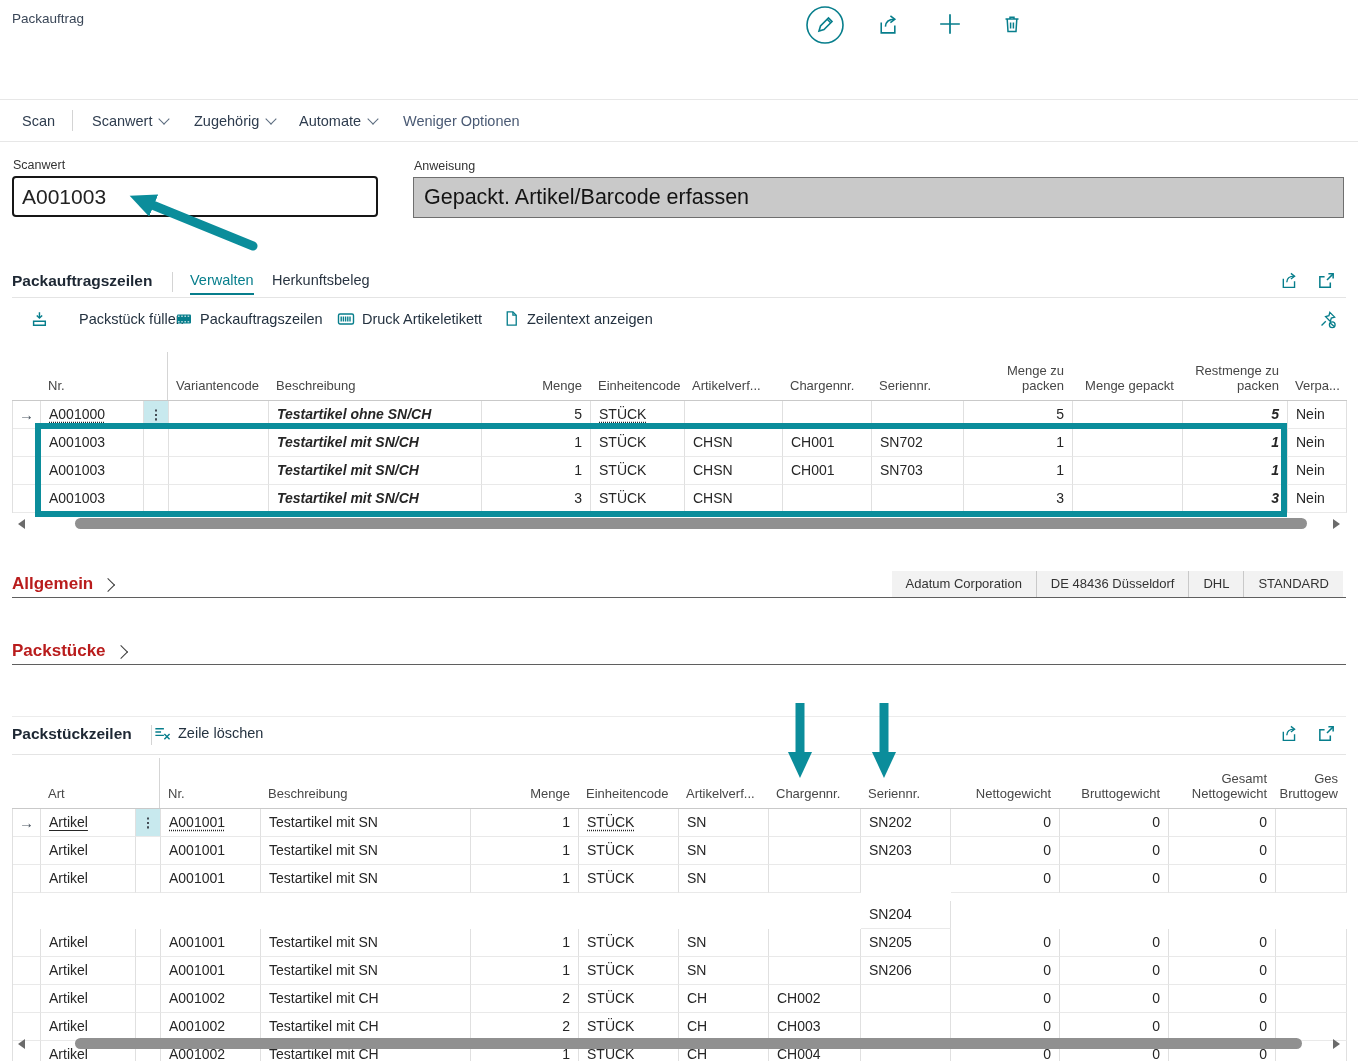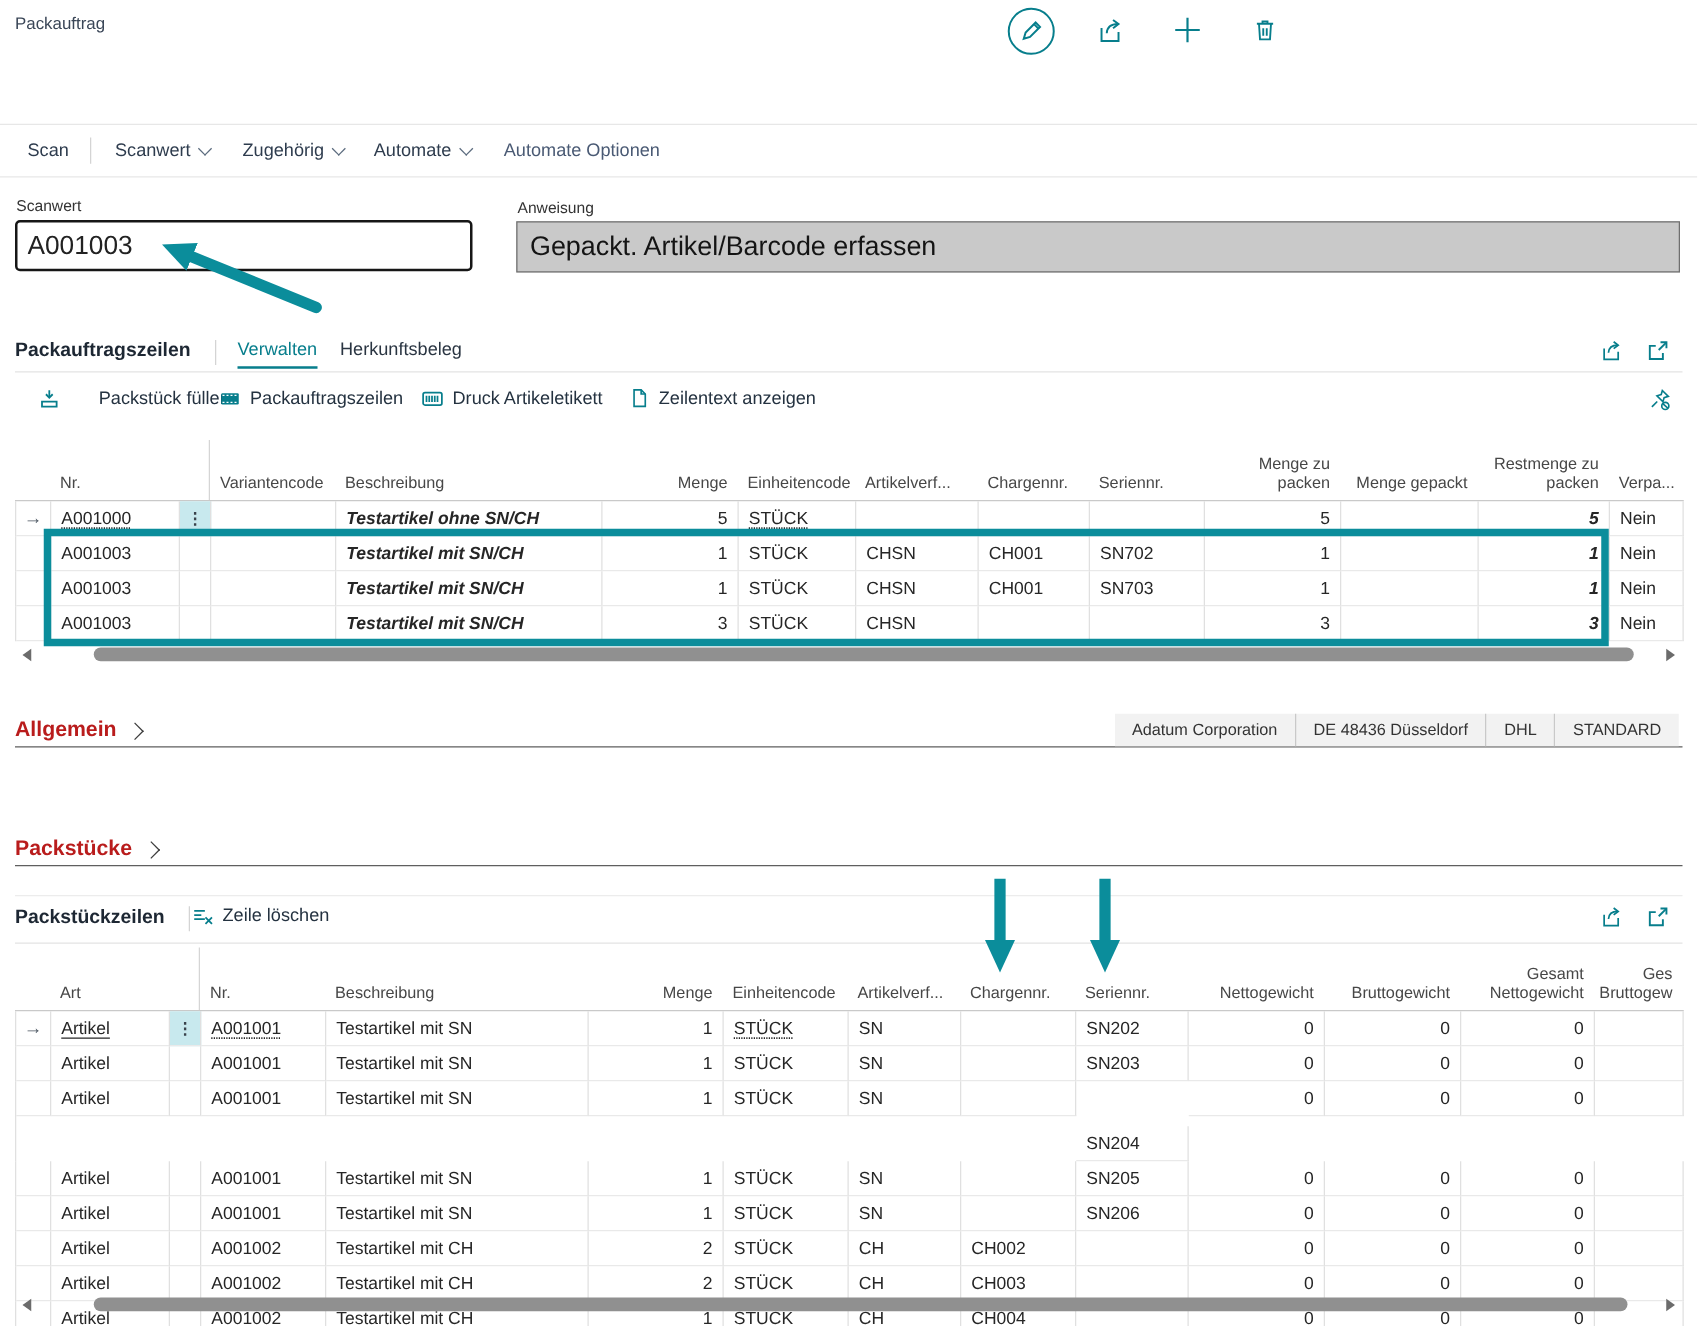--- a/index.html
+++ b/index.html
@@ -124,21 +124,21 @@
     </div>
     <div class="mb-item" style="left:194px;">
       <span>Zugehörig</span>
         <span class="chev"></span>
     </div>
     <div class="mb-item" style="left:299px;">
       <span>Automate</span>
         <span class="chev"></span>
     </div>
     <div class="mb-item" style="left:403px;color:#4a5a74;">
-      <span>Automate Optionen</span>
+      <span>Weniger Optionen</span>
     </div>
   </div>
 
   <div class="abs fld-label" style="left:13px;top:158px;">Scanwert</div>
   <input class="scan-input" value="A001003" style="">
   <div class="abs fld-label" style="left:414px;top:159px;">Anweisung</div>
   <div class="instr-box">Gepackt. Artikel/Barcode erfassen</div>
 
   <div class="abs sec-title" style="left:12px;top:272px;">Packauftragszeilen</div>
   <div class="vdiv" style="left:172px;top:272px;height:20px;"></div>
@@ -309,21 +309,21 @@
     <span class="t">Allgemein</span>
     <span class="chev-r"></span>
   </div>
   <div class="tiles" style="top:571px;">
     <span class="tile">Adatum Corporation</span>
     <span class="tile">DE 48436 Düsseldorf</span>
     <span class="tile">DHL</span>
     <span class="tile">STANDARD</span>
   </div>
 
-  <div class="big-head" style="top:665px;height:27px;">
+  <div class="big-head" style="top:637px;height:27px;">
     <span class="t">Packstücke</span>
     <span class="chev-r"></span>
   </div>
 
   <div class="hline" style="top:716px;background:#ececec;"></div>
   <div class="abs sec-title" style="left:12px;top:725px;">Packstückzeilen</div>
   <div class="vdiv" style="left:151px;top:725px;height:20px;"></div>
   <div class="tb-item" style="left:153px;top:724px;">
     <span class="ic">
       <svg width="18" height="18" viewBox="0 0 19 19" fill="none" stroke="#077e8c" stroke-width="1.5">

